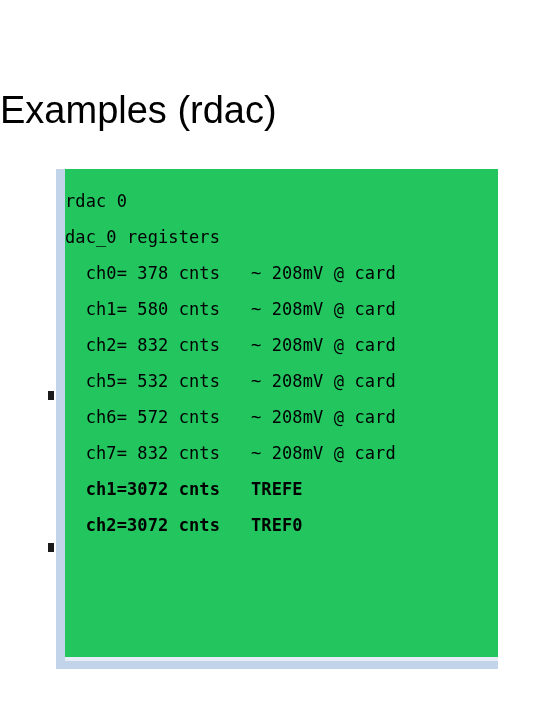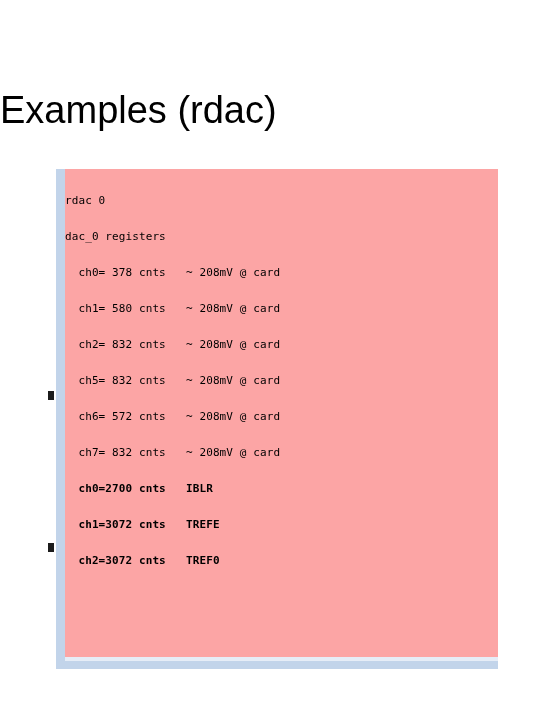--- a/index.html
+++ b/index.html
@@ -100,23 +100,23 @@
     background: #e6edf7;
   }
 
   
   .term {
     position: absolute;
     left: 19px;
     top: 0;
     width: 433px;
     height: 488px;
-    background: #fca5a5;
+    background: #22c55e;
     font-family: "DejaVu Sans Mono", "Liberation Mono", monospace;
-    font-size: 11px;
+    font-size: 17px;
     line-height: 12px;
     color: #000000;
     white-space: pre;
     padding: 2px 0 0 0;
     box-sizing: border-box;
     letter-spacing: 0.1px;
   }
   .term .line {
     height: 12px;
     white-space: pre;
@@ -136,24 +136,23 @@
   </div>
 
   <div class="chrome-left"></div>
 
   <div class="term">
     <div class="line">rdac 0</div>
     <div class="line">dac_0 registers</div>
     <div class="line">  ch0= 378 cnts   ~ 208mV @ card</div>
     <div class="line">  ch1= 580 cnts   ~ 208mV @ card</div>
     <div class="line">  ch2= 832 cnts   ~ 208mV @ card</div>
-    <div class="line">  ch5= 832 cnts   ~ 208mV @ card</div>
+    <div class="line">  ch5= 532 cnts   ~ 208mV @ card</div>
     <div class="line">  ch6= 572 cnts   ~ 208mV @ card</div>
     <div class="line">  ch7= 832 cnts   ~ 208mV @ card</div>
-    <div class="line b">  ch0=2700 cnts   IBLR</div>
     <div class="line b">  ch1=3072 cnts   TREFE</div>
     <div class="line b">  ch2=3072 cnts   TREF0</div>
     
     
     
     
     
     
     
     

